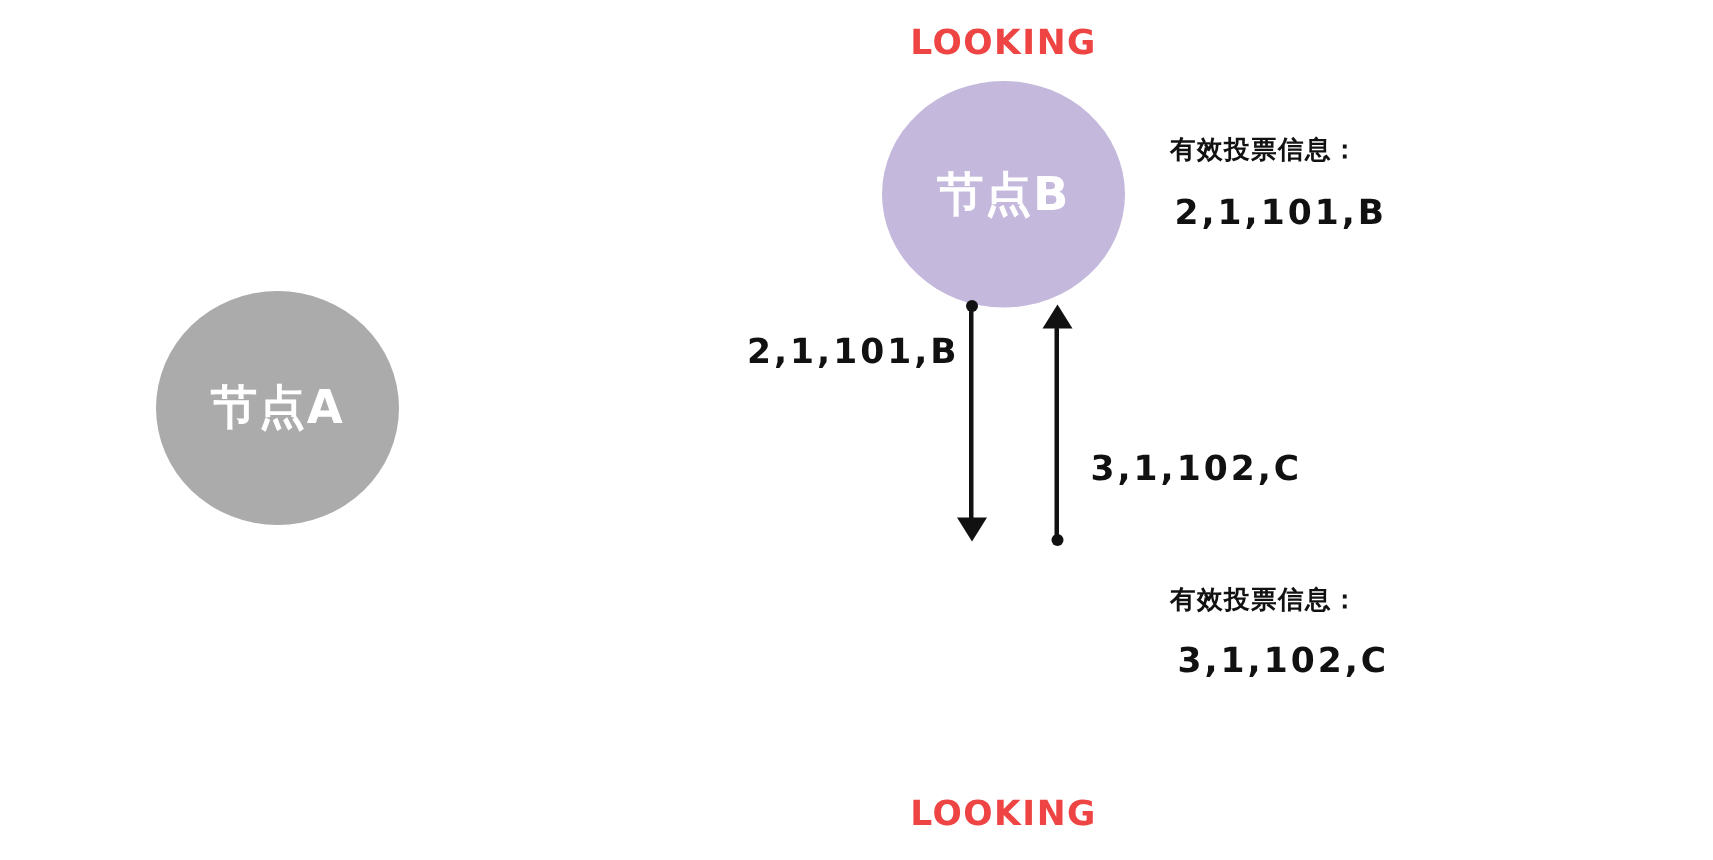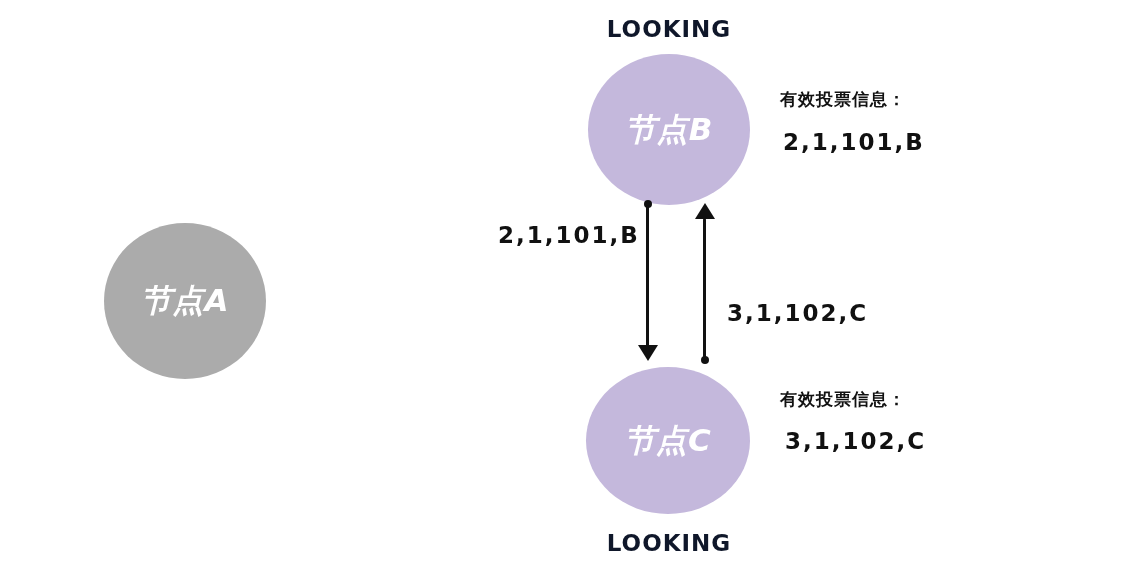--- a/index.html
+++ b/index.html
@@ -23,27 +23,26 @@
     justify-content: center;
   }
   .node-gray   { background: #ababab; }
   .node-purple { background: #c4b8dc; }
   .node-label {
     color: #ffffff;
     font-size: 31px;
     font-weight: bold;
     letter-spacing: 1px;
     user-select: none;
-    font-style: italic;
   }
   .state-label {
     position: absolute;
     width: 162px;
     text-align: center;
-    color: #0f172a;
+    color: #ef4444;
     font-size: 23px;
     font-weight: 600;
     letter-spacing: 1px;
   }
   .vote-title {
     position: absolute;
     color: #111111;
     font-size: 17px;
     font-weight: 600;
     letter-spacing: 1px;
@@ -93,21 +92,21 @@
     height: 8px;
     background: #111111;
     border-radius: 50%;
   }
 </style>
 </head>
 <body>
 
 <div class="canvas">
 
-  <div class="node-circle node-gray" style="left:104px; top:223px; width:162px; height:156px;">
+  <div class="node-circle node-gray" style="left:104px; top:194px; width:162px; height:156px;">
     <span class="node-label">节点A</span>
   </div>
 
   <div class="state-label" style="left:588px; top:16px;">LOOKING</div>
 
   <div class="node-circle node-purple" style="left:588px; top:54px; width:162px; height:151px;">
     <span class="node-label">节点B</span>
   </div>
 
   <div class="vote-title" style="left:780px; top:88px;">有效投票信息：</div>
@@ -120,22 +119,19 @@
   </div>
   <div class="edge-label" style="left:498px; top:222px;">2,1,101,B</div>
 
   <div>
     <div class="arrow-dot" style="left:701px; top:356px;"></div>
     <div class="arrow-line" style="left:703px; top:218px; height:142px;"></div>
     <div class="arrow-head-up" style="left:695px; top:203px;"></div>
   </div>
   <div class="edge-label" style="left:727px; top:300px;">3,1,102,C</div>
 
-  <div class="node-circle node-purple" style="left:586px; top:367px; width:164px; height:147px;">
-    <span class="node-label">节点C</span>
-  </div>
 
   <div class="vote-title" style="left:780px; top:388px;">有效投票信息：</div>
   <div class="vote-value" style="left:785px; top:428px;">3,1,102,C</div>
 
   <div class="state-label" style="left:588px; top:530px;">LOOKING</div>
 
 </div>
 
 </body></html>

